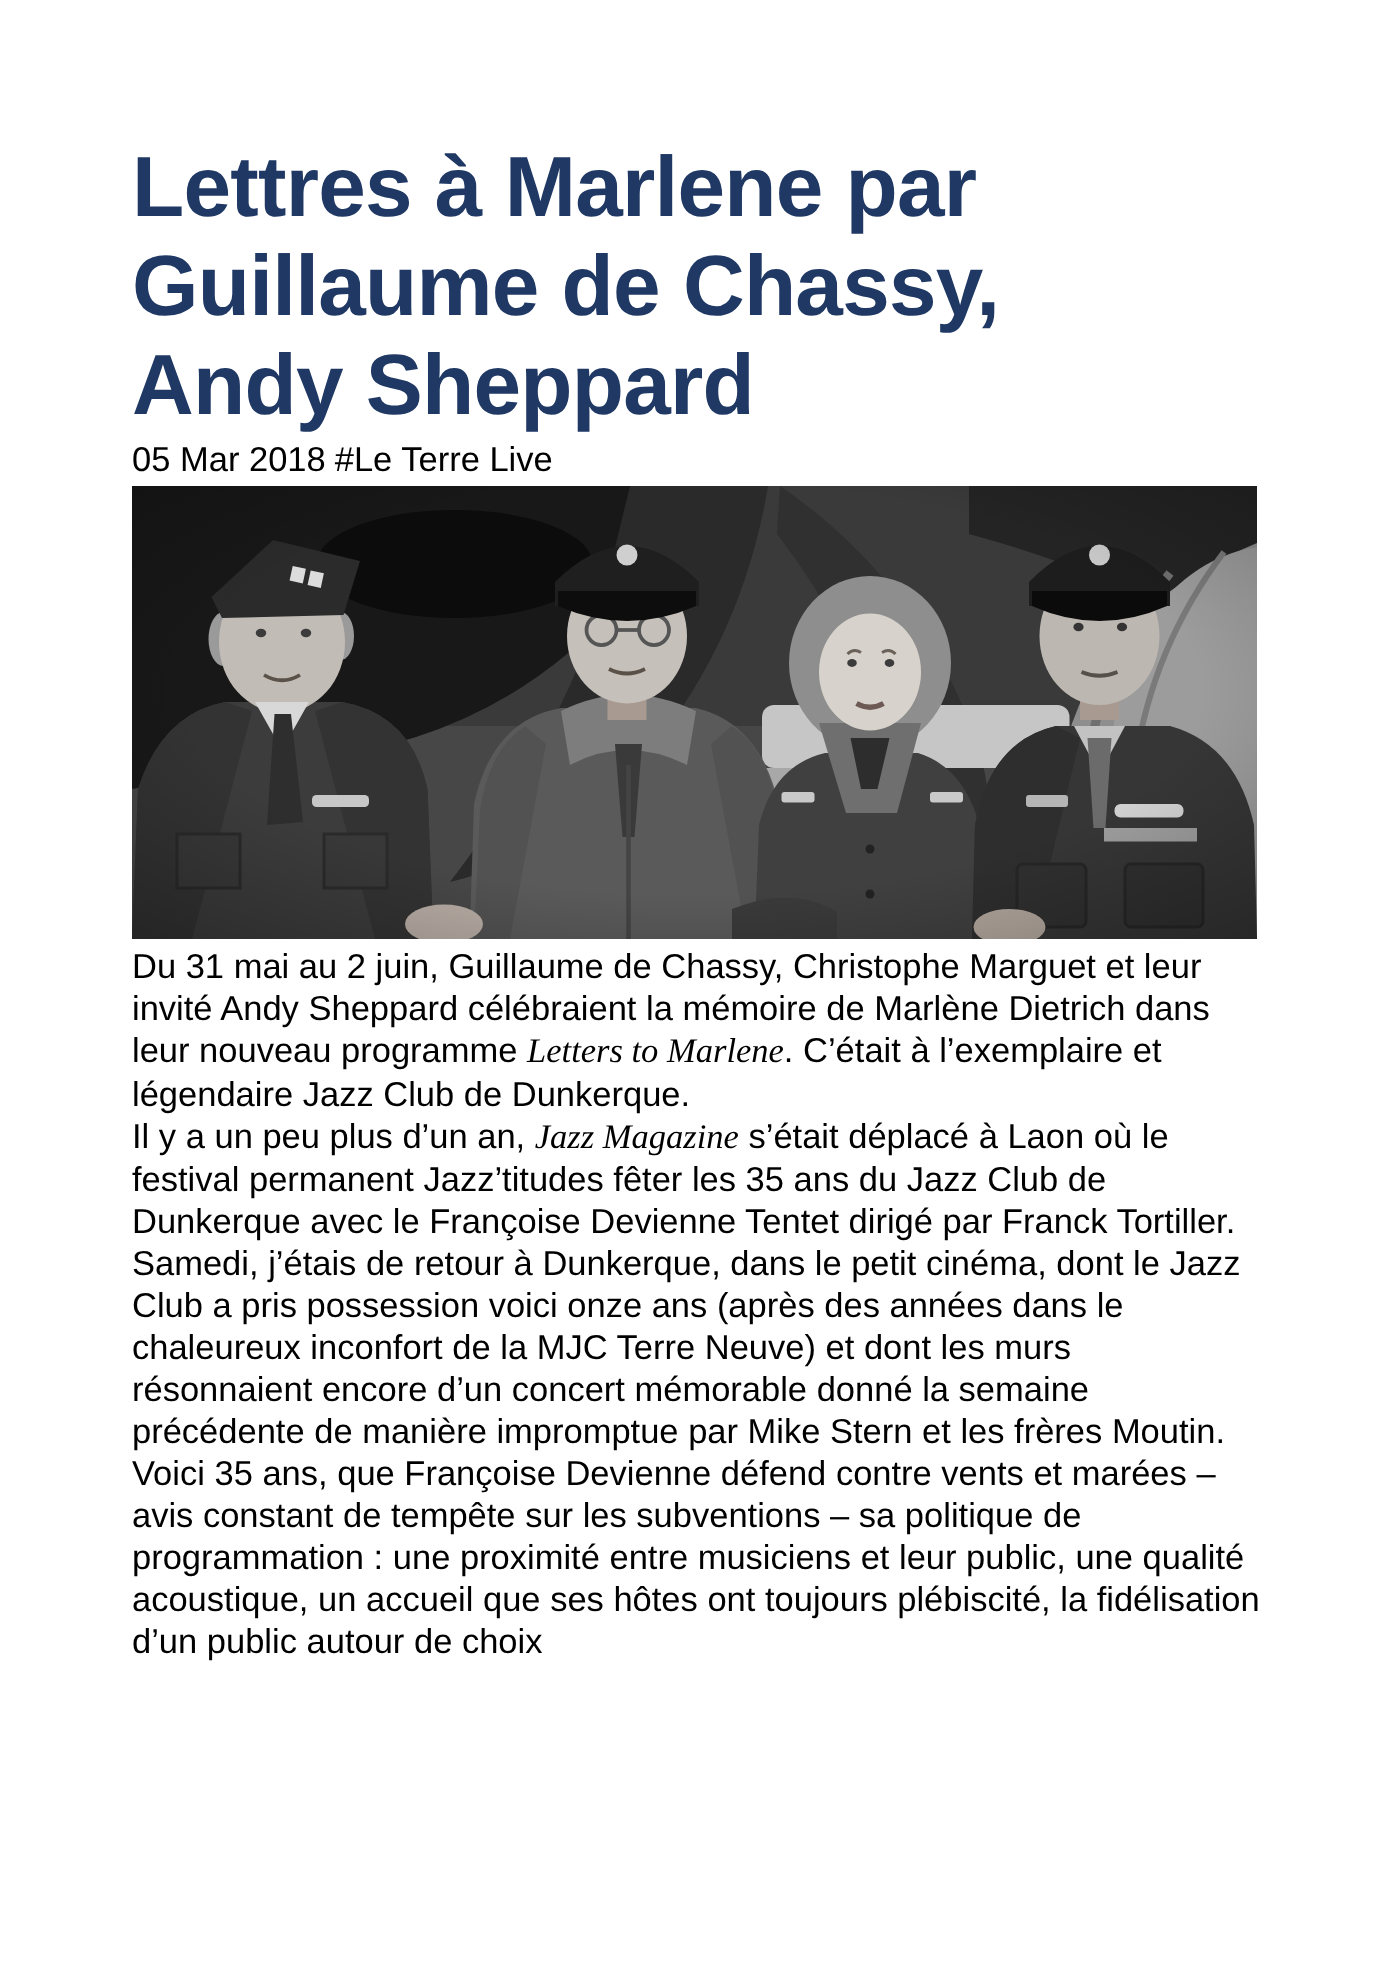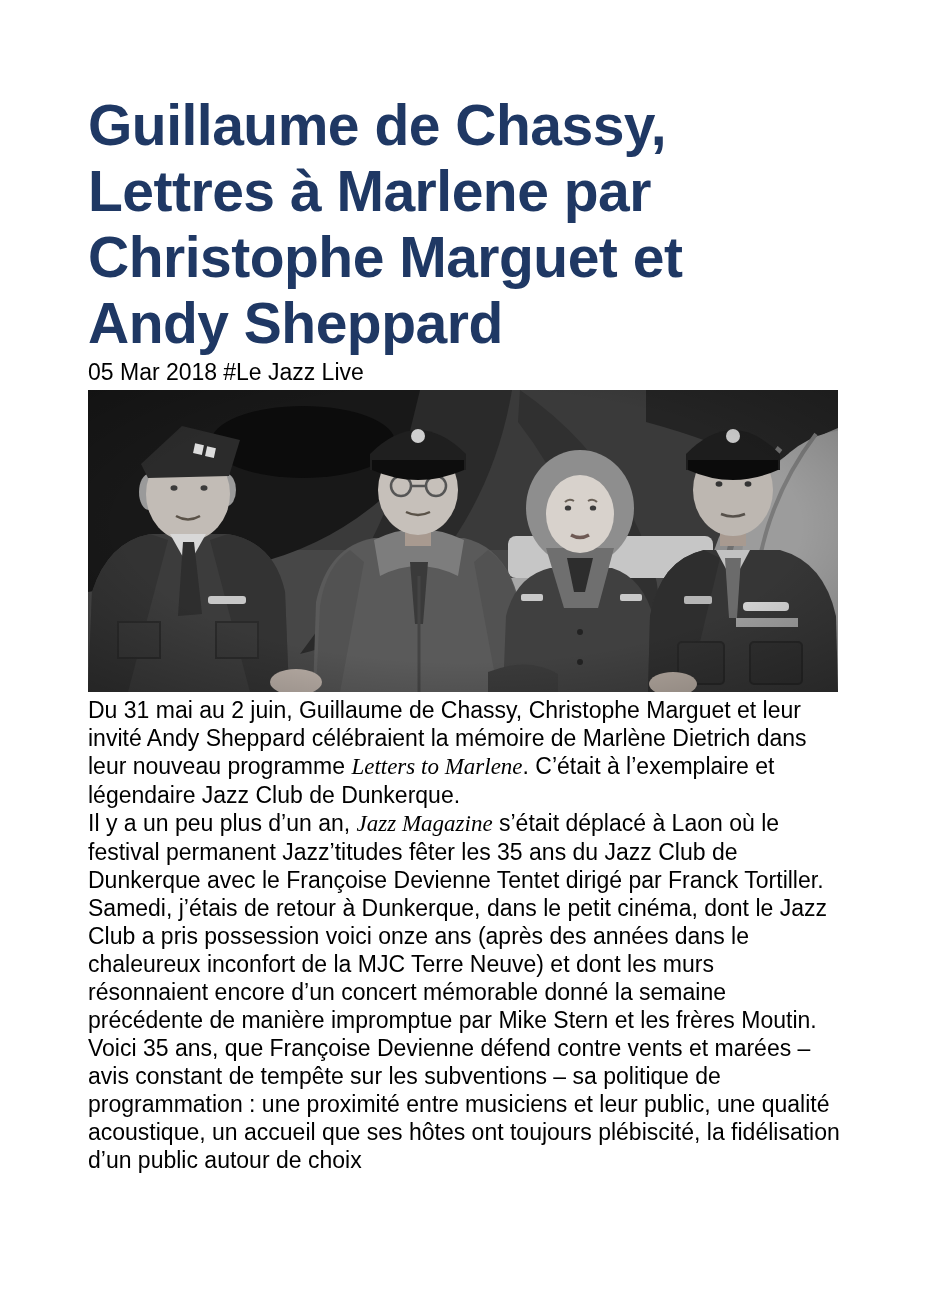--- a/index.html
+++ b/index.html
@@ -44,27 +44,26 @@
   .body-text p{margin:0;}
   .body-text em{font-style:italic;font-family:Liberation Serif, serif;}
 </style>
 </head>
 <body>
 
 <div class="page">
   <div class="content">
 
     <h1 class="article-title">
+      <span class="title-line">Lettres à Marlene par</span>
       <span class="title-line">Guillaume de Chassy,</span>
-      <span class="title-line">Lettres à Marlene par</span>
-      <span class="title-line">Christophe Marguet et</span>
       <span class="title-line">Andy Sheppard</span>
     </h1>
 
-    <div class="meta"><span class="meta-date">05 Mar 2018</span><span class="meta-tag">#Le Jazz Live</span></div>
+    <div class="meta"><span class="meta-date">05 Mar 2018</span><span class="meta-tag">#Le Terre Live</span></div>
 
     <figure class="photo">
       <svg viewBox="0 0 750 302" preserveAspectRatio="none" role="img" aria-label="Black-and-white photograph of four people in WWII military uniforms, including Marlene Dietrich in a headscarf, standing in front of an aircraft">
         <defs>
           <radialGradient id="vig" cx="50%" cy="45%" r="75%">
             <stop offset="60%" stop-color="#000000" stop-opacity="0"></stop>
             <stop offset="100%" stop-color="#000000" stop-opacity="0.28"></stop>
           </radialGradient>
         </defs>
 

